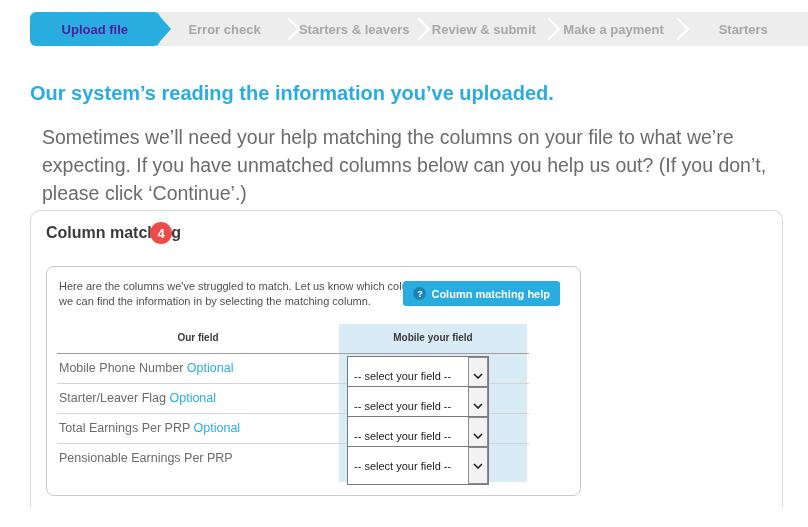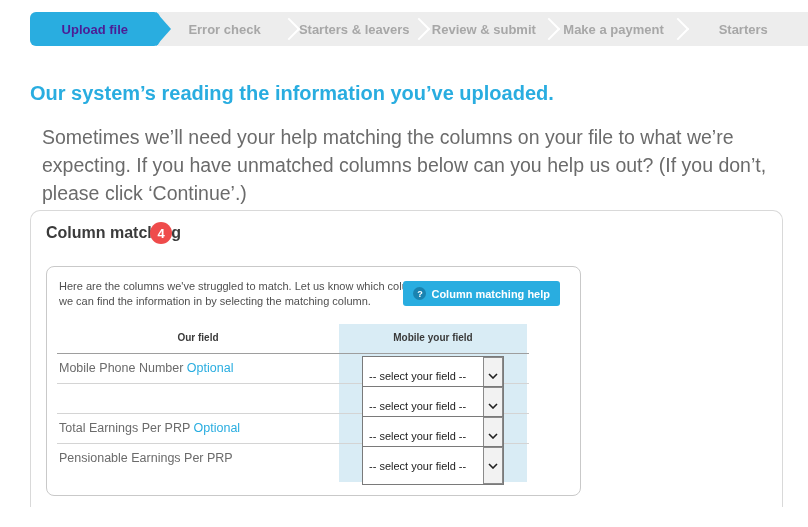--- a/index.html
+++ b/index.html
@@ -53,21 +53,21 @@
   .th2{left:292px;width:188px;}
   .hline{position:absolute;left:10px;top:86px;width:472px;height:1px;background:#9e9e9e;}
 
   .row{position:absolute;left:10px;width:472px;height:30px;box-sizing:border-box;
        border-bottom:1px solid #d4d4d4;}
   .r0{top:87px}.r1{top:117px}.r2{top:147px}.r3{top:177px;border-bottom:none;}
   .rlabel{position:absolute;left:2px;top:0;line-height:29px;font-size:12.5px;
           color:var(--body_text,#6b6b6b);white-space:nowrap;}
   .opt{color:var(--accent,#29ade0);text-align:center;}
 
-  .select-wrap{position:absolute;left:305px;top:2px;width:142px;height:39px;}
+  .select-wrap{position:absolute;left:290px;top:2px;width:142px;height:39px;}
   .fsel{-webkit-appearance:none;appearance:none;width:100%;height:100%;margin:0;
         border:1px solid #7a7a7a;border-radius:0;background:#fff;color:#1b1b1b;
         font-size:11px;font-family:"Liberation Sans",sans-serif;padding:0 24px 0 6px;}
   .arrowbox{position:absolute;right:1px;top:1px;bottom:1px;width:20px;background:#f2f2f2;
             border:1px solid #8a8a8a;box-sizing:border-box;display:flex;align-items:center;
             justify-content:center;pointer-events:none;}
 </style>
 </head>
 <body>
 
@@ -126,20 +126,21 @@
           <select class="fsel"><option>-- select your field --</option></select>
           <span class="arrowbox">
               <svg width="10" height="6" viewBox="0 0 10 6">
                 <polyline points="1,1 5,5 9,1" fill="none" stroke="#222" stroke-width="1.6"></polyline>
               </svg>
             </span>
         </span>
       </div>
 
       <div class="row r1">
+        <span class="rlabel"><span>Starter/Leaver Flag</span> <span class="opt">Optional</span></span>
         <span class="select-wrap">
           <select class="fsel"><option>-- select your field --</option></select>
           <span class="arrowbox">
               <svg width="10" height="6" viewBox="0 0 10 6">
                 <polyline points="1,1 5,5 9,1" fill="none" stroke="#222" stroke-width="1.6"></polyline>
               </svg>
             </span>
         </span>
       </div>
 

